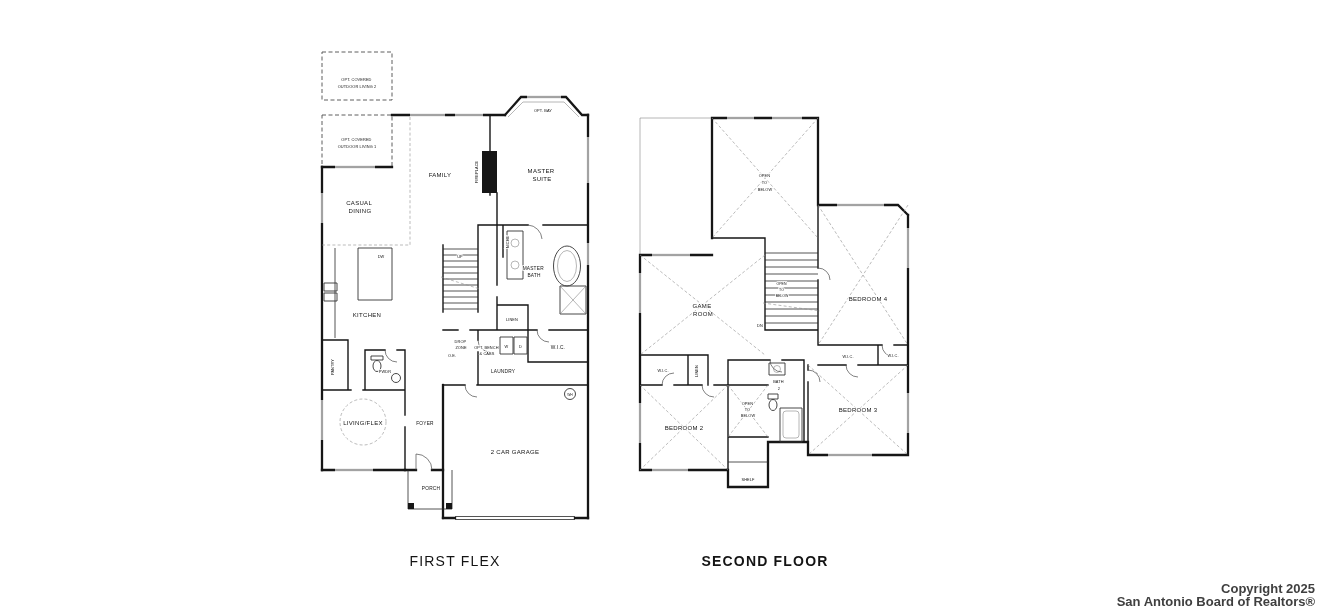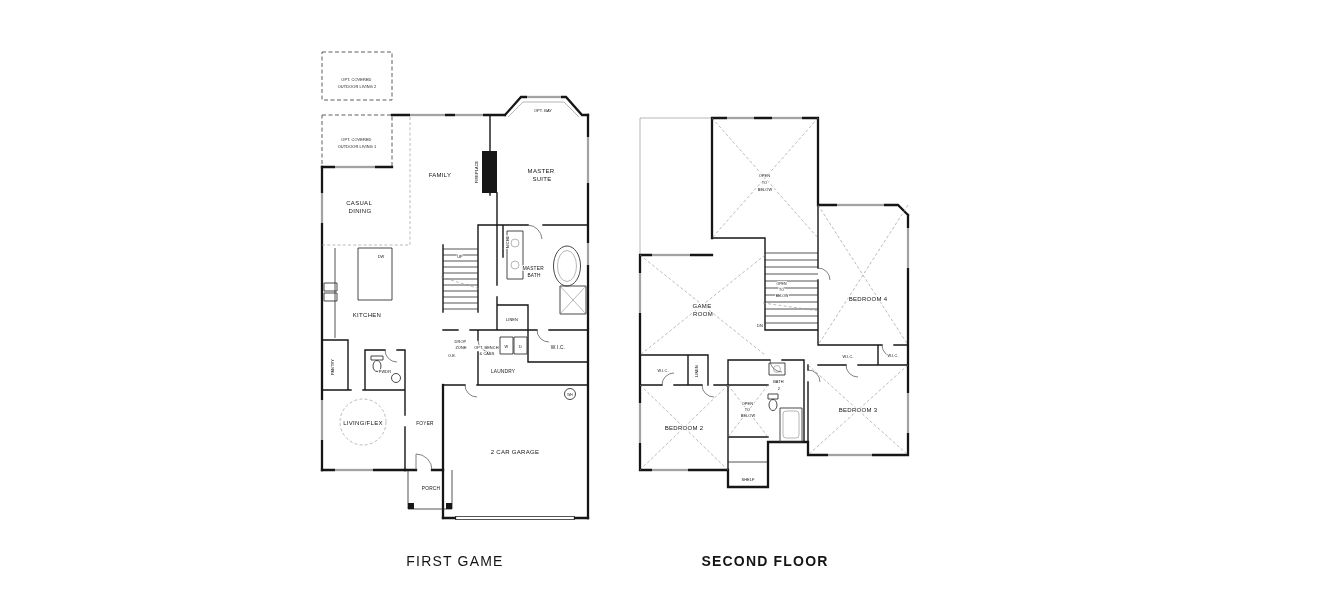--- a/index.html
+++ b/index.html
@@ -279,17 +279,21 @@
         <tspan x="116" y="297">OPEN</tspan>
         <tspan x="116" y="303">TO</tspan>
         <tspan x="116" y="309">BELOW</tspan>
       </text>
       <text class="lbl halo" x="52" y="322">BEDROOM 2</text>
       <text class="lbl halo" x="226" y="304">BEDROOM 3</text>
       <text class="lbl-xs halo" x="116" y="373">SHELF</text>
     </g>
   </svg>
 
-  <div class="caption caption-first">FIRST GAME</div>
+  <div class="caption caption-first">FIRST FLEX</div>
   <div class="caption caption-second">SECOND FLOOR</div>
 
+  <div class="copyright">
+    <div>Copyright 2025</div>
+    <div>San Antonio Board of Realtors®</div>
+  </div>
 
 </div>
 
 </body></html>

